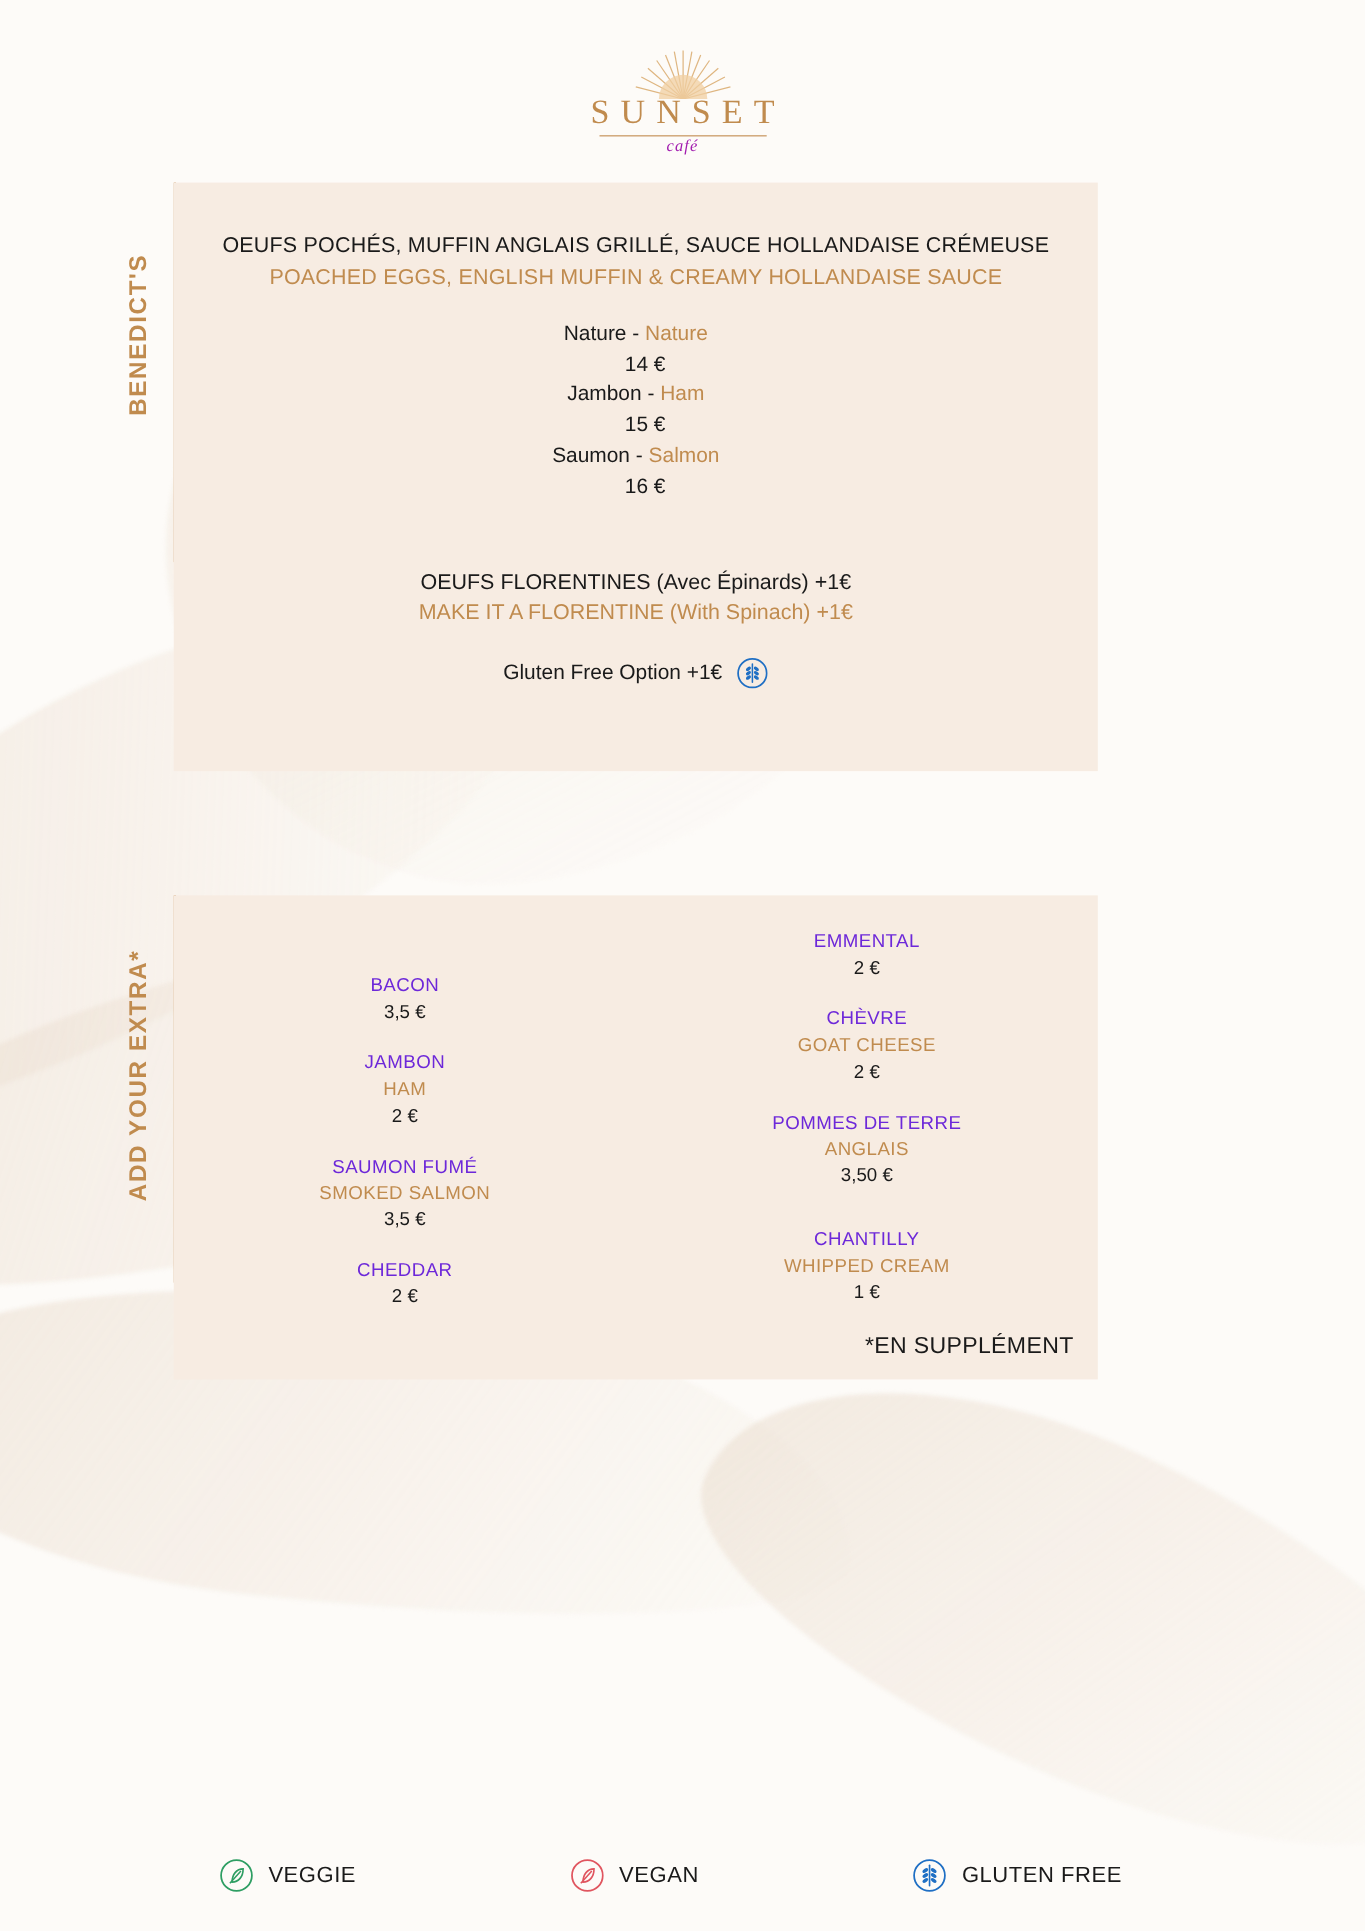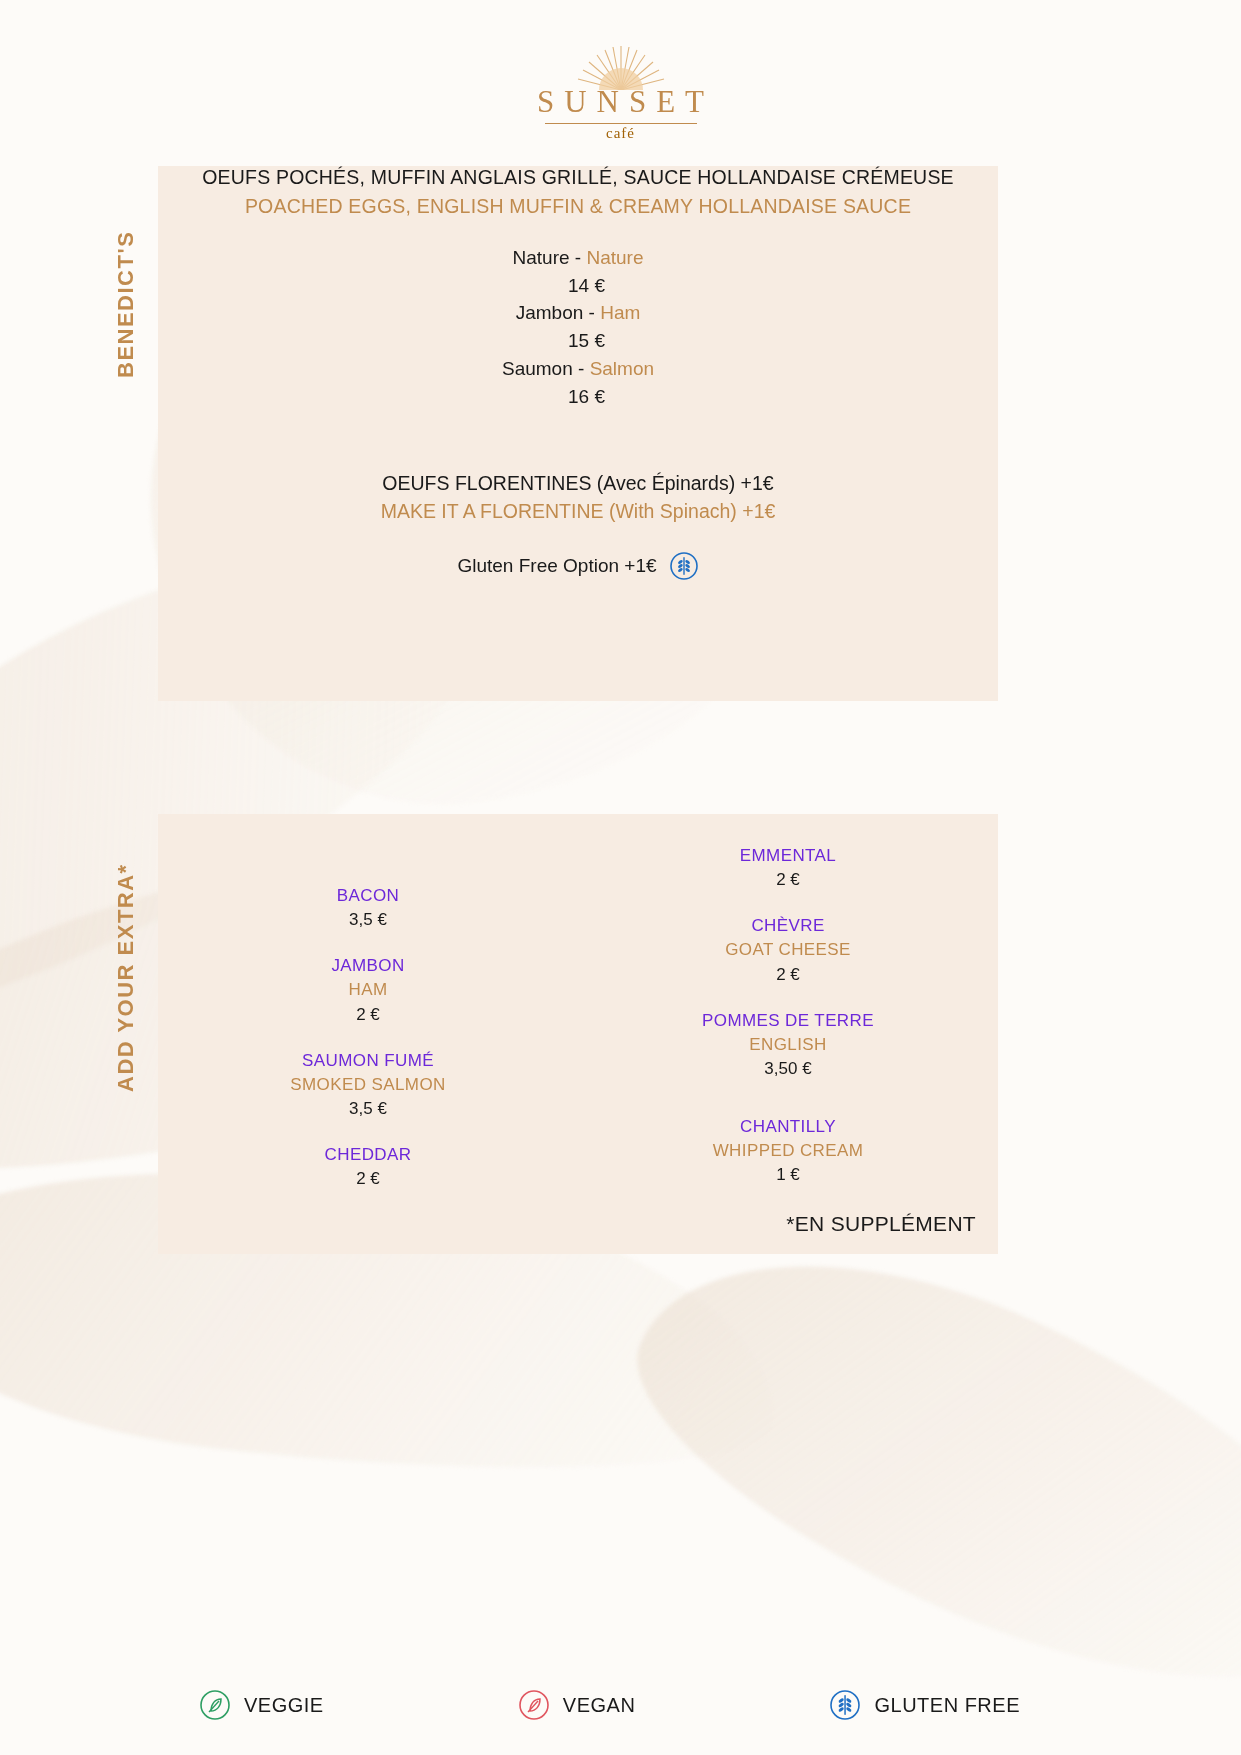--- a/index.html
+++ b/index.html
@@ -80,22 +80,23 @@
     padding-left: 10px;
   }
   .logo-line {
     width: 152px;
     height: 1px;
     background: #c08b4e;
     margin-top: 3px;
   }
   .logo-sub {
     font-family: "Liberation Serif", serif;
+    font-style: italic;
     font-size: 15px;
-    color: #a16207;
+    color: #a21caf;
     letter-spacing: 1px;
     margin-top: 1px;
   }
 
   
   .section {
     position: absolute;
     background: #f7ece2;
   }
   .section-inner {
@@ -272,21 +273,21 @@
   <div class="logo-name">SUNSET</div>
   <div class="logo-line"></div>
   <div class="logo-sub">café</div>
 </div>
 
 <div class="side-rule" id="rule-benedicts"></div>
 <div class="side-label" id="label-benedicts">BENEDICT'S</div>
 
 <div class="section" id="section-benedicts">
   <div class="section-inner">
-    <div style="">
+    <div style="padding-top:46px;">
       <div class="head-fr">OEUFS POCHÉS, MUFFIN ANGLAIS GRILLÉ, SAUCE HOLLANDAISE CRÉMEUSE</div>
       <div class="head-en">POACHED EGGS, ENGLISH MUFFIN &amp; CREAMY HOLLANDAISE SAUCE</div>
 
       <div class="variants">
         <div class="variant-name">
           <span>Nature</span><span> - </span><span class="en">Nature</span>
         </div>
         <div class="variant-price">14 €</div>
         <div class="variant-name">
           <span>Jambon</span><span> - </span><span class="en">Ham</span>
@@ -356,21 +357,21 @@
           <div class="extra-fr">EMMENTAL</div>
           <div class="extra-price">2 €</div>
         </div>
         <div class="extra-item">
           <div class="extra-fr">CHÈVRE</div>
           <div class="extra-en">GOAT CHEESE</div>
           <div class="extra-price">2 €</div>
         </div>
         <div class="extra-item">
           <div class="extra-fr">POMMES DE TERRE</div>
-          <div class="extra-en">ENGLISH</div>
+          <div class="extra-en">ANGLAIS</div>
           <div class="extra-price">3,50 €</div>
         </div>
         <div class="extra-item" style="margin-top:34px;">
           <div class="extra-fr">CHANTILLY</div>
           <div class="extra-en">WHIPPED CREAM</div>
           <div class="extra-price">1 €</div>
         </div>
       </div>
     </div>
 

